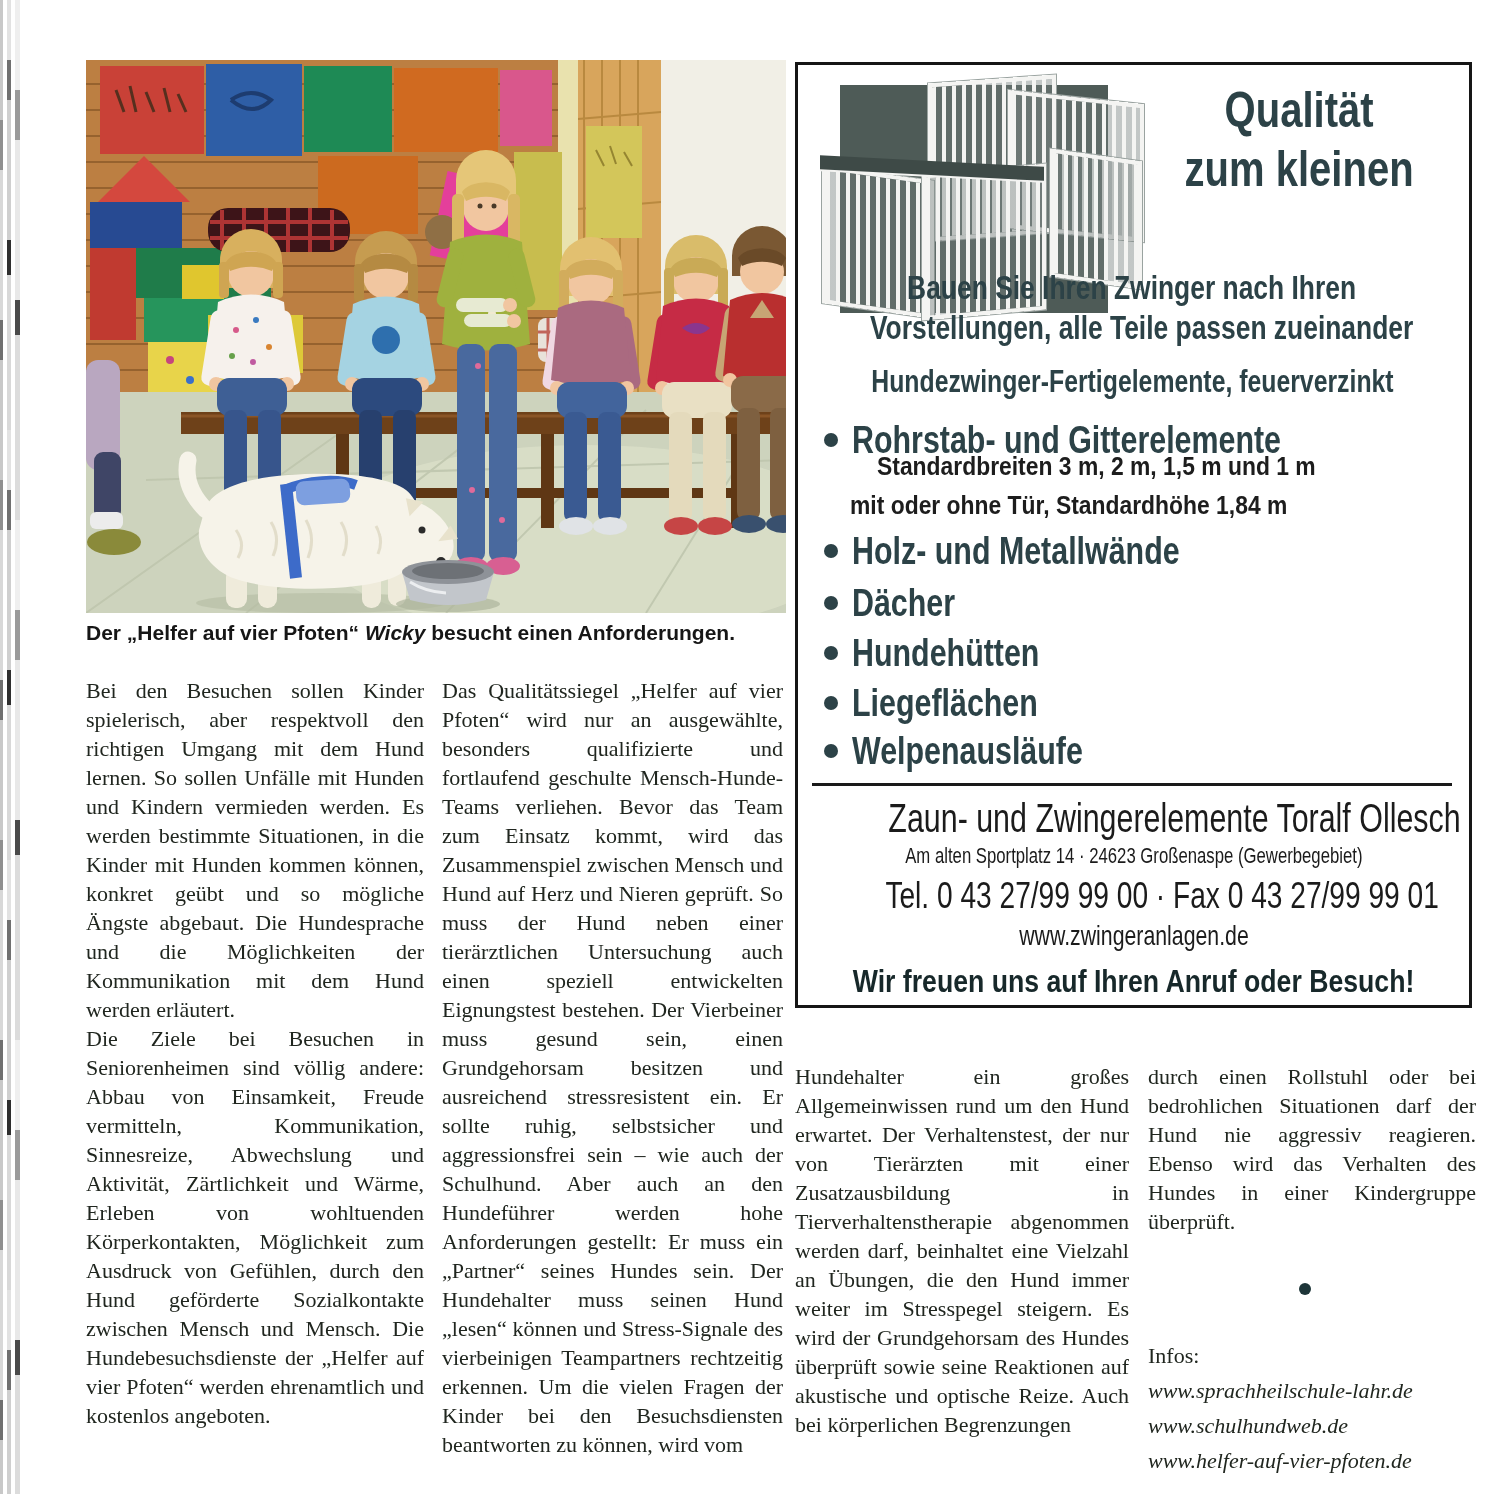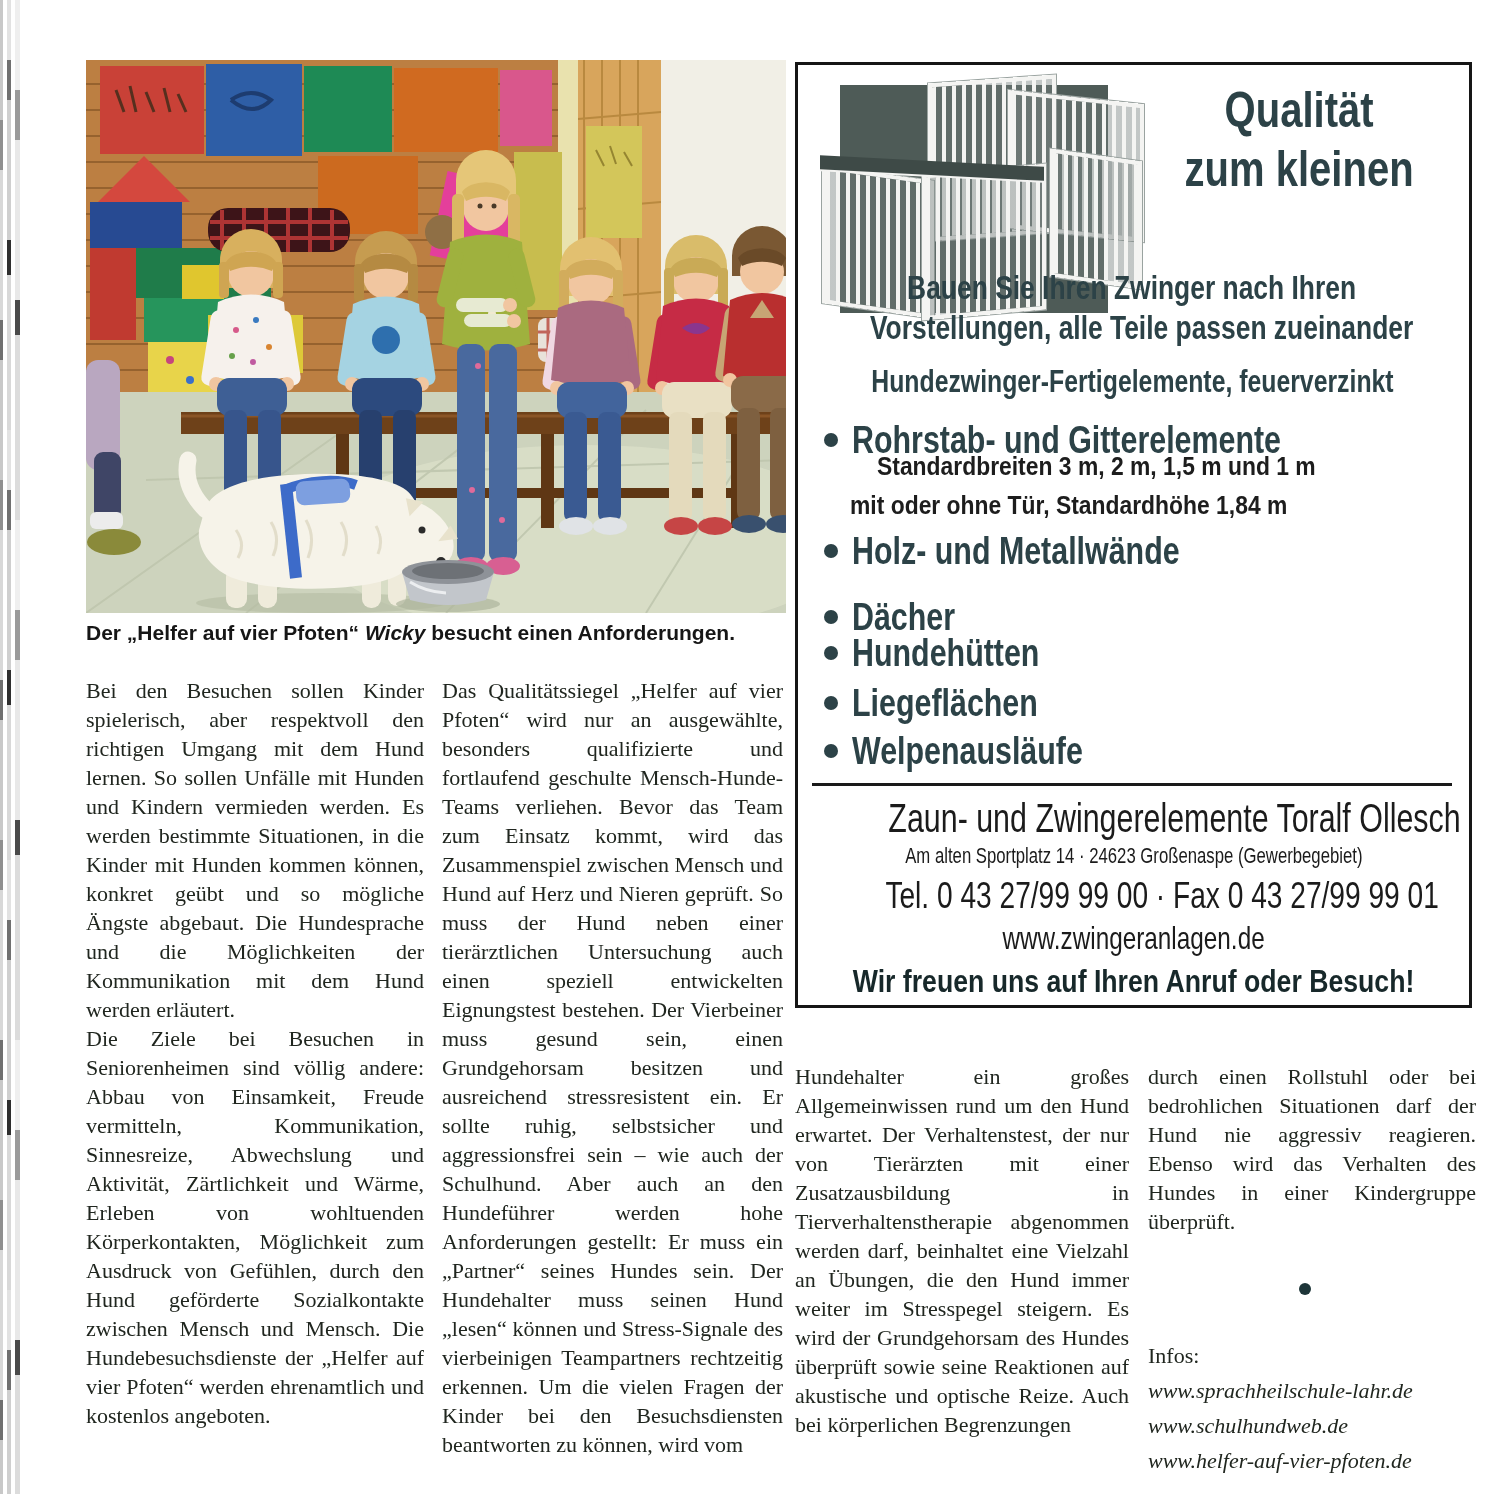--- a/index.html
+++ b/index.html
@@ -42,21 +42,21 @@
   #ad-sub{left:4px;top:203px;width:660px;text-align:center;font-weight:bold;font-size:33px;line-height:40px;color:#2c4247;}
   #ad-product{left:4px;top:299px;width:660px;text-align:center;font-weight:bold;font-size:31px;color:#2c4247;}
   .bullet-row{position:absolute;left:26px;width:630px;color:#2c4247;font-weight:bold;font-size:38px;line-height:40px;}
   .bdot{display:inline-block;width:14px;height:14px;border-radius:50%;background:#2c4247;margin:0 14px 5px 0;vertical-align:middle;}
   .bdetail{position:absolute;left:52px;width:600px;font-weight:bold;font-size:26px;line-height:29px;color:#1d1d1d;}
   .bdetail .cond-l{transform:scaleX(0.88);}
   #ad-rule{position:absolute;left:14px;width:640px;top:718px;border-top:3px solid #1a1a1a;}
   #ad-company{left:0;top:731px;width:671px;text-align:center;font-size:40px;font-weight:normal;color:#1b1b1b;}
   #ad-address{left:0;top:778px;width:671px;text-align:center;font-size:22px;color:#1b1b1b;}
   #ad-phone{left:0;top:810px;width:671px;text-align:center;font-size:37px;color:#1b1b1b;}
-  #ad-site{left:0;top:855px;width:671px;text-align:center;font-size:32px;color:#1b1b1b;}
+  #ad-site{left:0;top:855px;width:671px;text-align:center;font-size:28px;color:#1b1b1b;}
   #ad-closing{left:0;top:899px;width:671px;text-align:center;font-size:31px;font-weight:bold;color:#17282a;}
   #ad-company .cond,#ad-address .cond,#ad-phone .cond,#ad-site .cond{transform:scaleX(0.76);}
   #ad-closing .cond{transform:scaleX(0.86);}
 
   
   #cage{position:absolute;left:14px;top:12px;width:322px;height:256px;}
   #cage .bg{position:absolute;left:28px;top:8px;width:268px;height:228px;background:#4e5b57;}
   .grill{position:absolute;background:
     repeating-linear-gradient(90deg,#f4f4f2 0 4px,rgba(120,130,128,.45) 4px 10px);
     border:4px solid #f4f4f2;box-shadow:0 0 0 1px #9aa3a0;}
@@ -402,21 +402,21 @@
   </div>
 
   <div id="ad-product" class="ad-abs">
     <span class="cond">Hundezwinger-Fertigelemente, feuerverzinkt</span>
   </div>
 
   <div class="bullet-row" style="top:355px;"><span class="bdot"></span><span class="cond-l">Rohrstab- und Gitterelemente</span></div>
   <div class="bdetail" style="top:387px;margin-left:27px;"><span class="cond-l">Standardbreiten 3 m, 2 m, 1,5 m und 1 m</span></div>
   <div class="bdetail" style="top:426px;"><span class="cond-l">mit oder ohne Tür, Standardhöhe 1,84 m</span></div>
   <div class="bullet-row" style="top:466px;"><span class="bdot"></span><span class="cond-l">Holz- und Metallwände</span></div>
-  <div class="bullet-row" style="top:518px;margin-top:14px;"><span class="bdot"></span><span class="cond-l">Dächer</span></div>
+  <div class="bullet-row" style="top:518px;"><span class="bdot"></span><span class="cond-l">Dächer</span></div>
   <div class="bullet-row" style="top:618px;"><span class="bdot"></span><span class="cond-l">Liegeflächen</span></div>
   <div class="bullet-row" style="top:568px;"><span class="bdot"></span><span class="cond-l">Hundehütten</span></div>
   <div class="bullet-row" style="top:666px;"><span class="bdot"></span><span class="cond-l">Welpenausläufe</span></div>
 
   <div id="ad-rule"></div>
 
   <div id="ad-company" class="ad-abs"><span class="cond">Zaun- und Zwingerelemente Toralf Ollesch</span></div>
   <div id="ad-address" class="ad-abs"><span class="cond">Am alten Sportplatz 14 · 24623 Großenaspe (Gewerbegebiet)</span></div>
   <div id="ad-phone" class="ad-abs"><span class="cond">Tel. 0 43 27/99 99 00  ·  Fax 0 43 27/99 99 01</span></div>
   <div id="ad-site" class="ad-abs"><span class="cond">www.zwingeranlagen.de</span></div>

